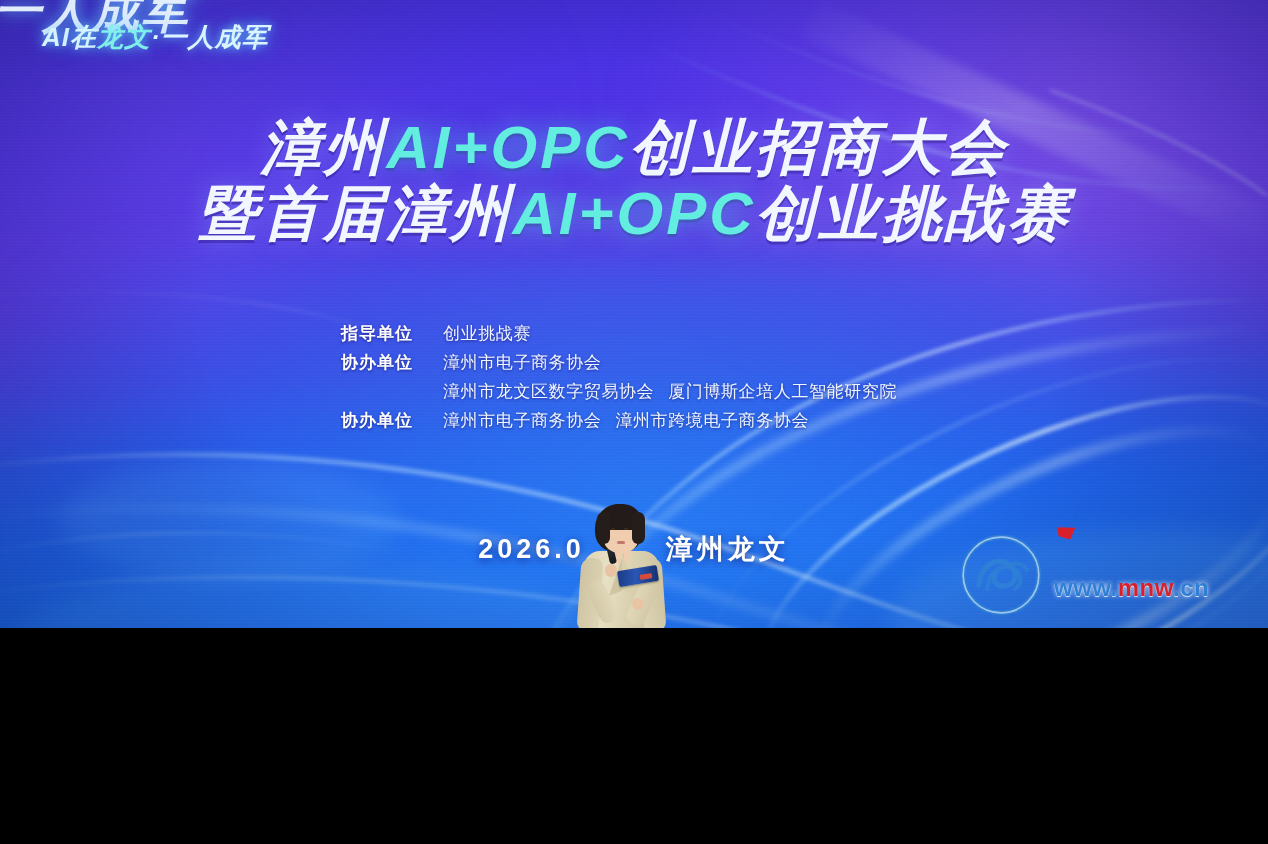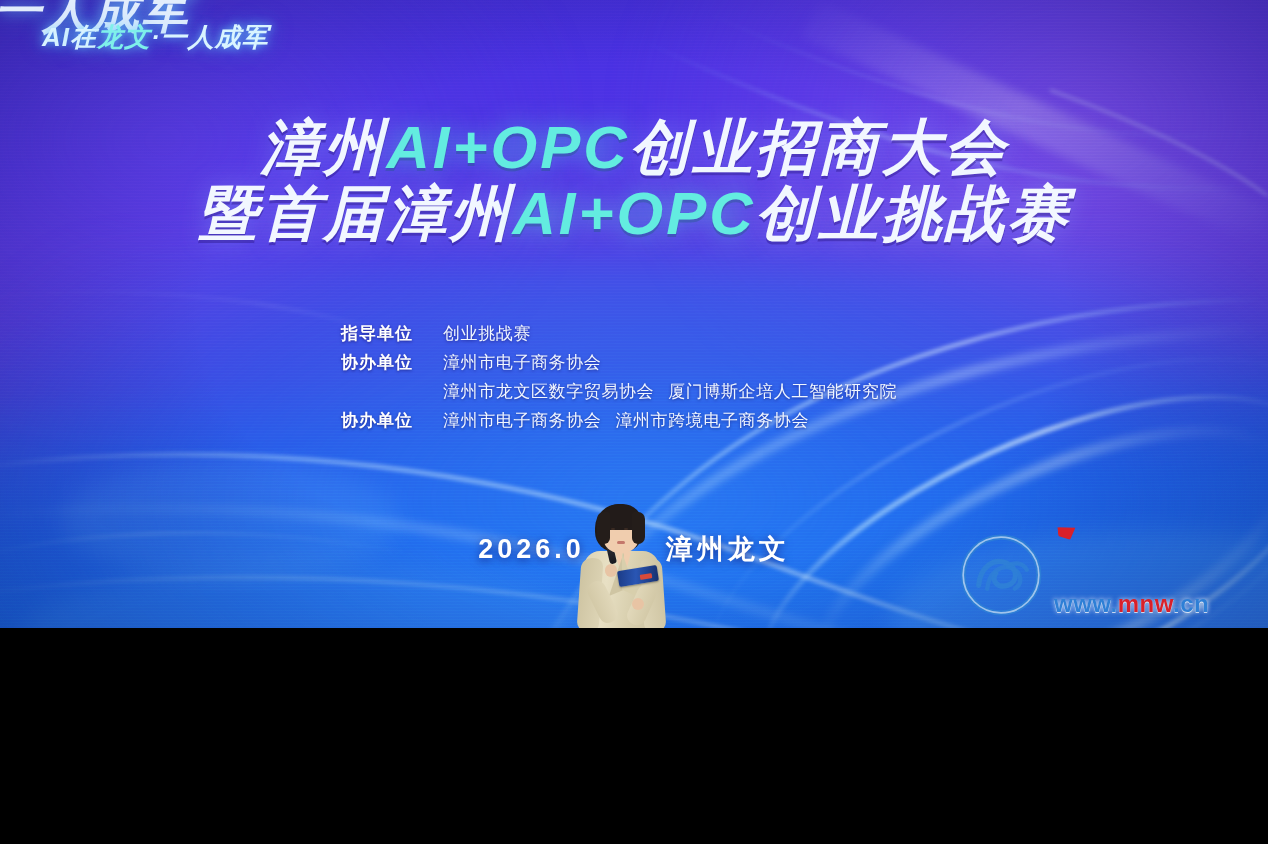--- a/index.html
+++ b/index.html
@@ -255,21 +255,21 @@
   
   .watermark{position:absolute;right:10px;bottom:8px;width:300px;height:92px;}
   .wm-mark{position:absolute;left:0;top:4px;width:86px;height:86px;}
   .wm-text{
     position:absolute;left:96px;top:2px;
     font-size:52px;font-weight:700;letter-spacing:2px;color:rgba(255,255,255,.10);
     -webkit-text-stroke:2.4px #2e7fd6;white-space:nowrap;
     text-shadow:0 0 6px rgba(255,255,255,.5);
   }
   .wm-url{
-    position:absolute;left:96px;top:62px;
+    position:absolute;left:96px;top:46px;
     font-size:24px;font-weight:800;letter-spacing:.5px;white-space:nowrap;
     color:#2e7fd6;text-shadow:0 0 5px rgba(255,255,255,.85),0 1px 0 rgba(255,255,255,.7);
   }
   .wm-url .red{color:#d8202a;}
   .wm-flag{
     position:absolute;left:100px;top:-2px;width:18px;height:14px;
     background:#d8202a;clip-path:polygon(0 0,100% 22%,62% 100%,0 62%);
     transform:rotate(-8deg);
   }
 </style>

